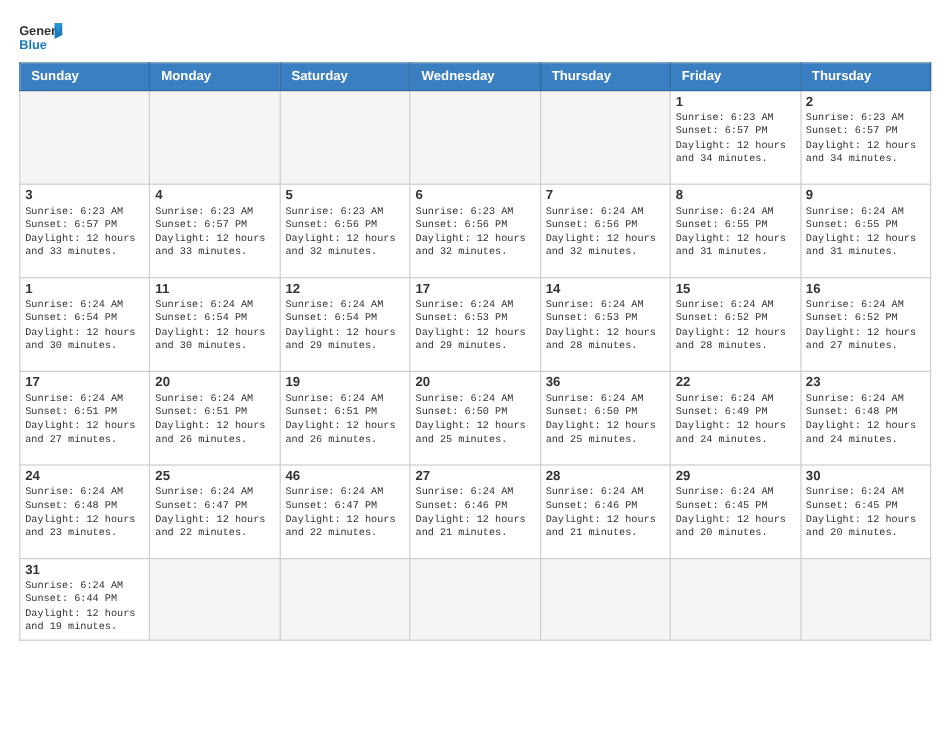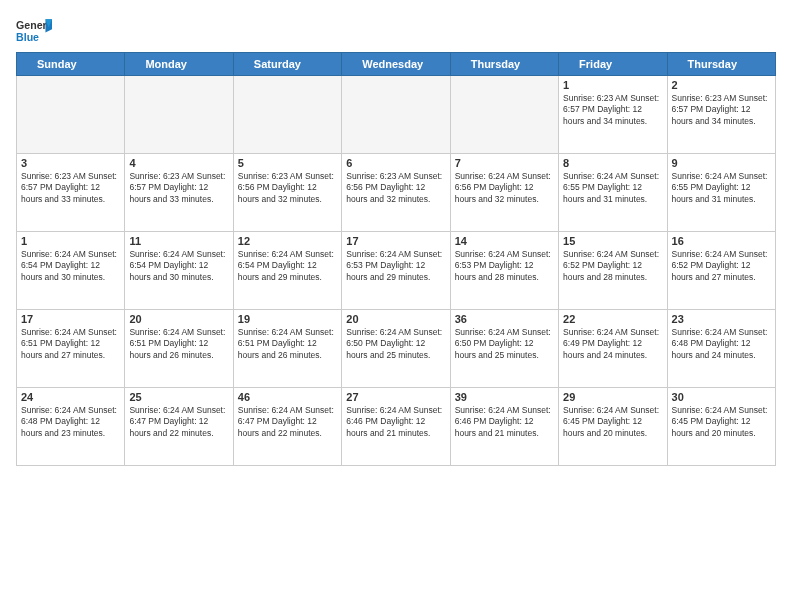--- a/index.html
+++ b/index.html
@@ -48,21 +48,21 @@
     table {
       width: 100%;
       border-collapse: collapse;
       table-layout: fixed;
     }
     thead th {
       background: #3a7fc1;
       color: #fff;
       font-size: 11px;
       font-weight: bold;
-      padding: 5px 20px;
+      padding: 5px 9px;
       text-align: left;
       border: 1px solid #2d6aa0;
       margin-left: 39px;
     }
     tbody td {
       border: 1px solid #ccc;
       vertical-align: top;
       padding: 3px 4px;
       font-size: 9px;
       color: #333;
@@ -78,20 +78,21 @@
     .day-number {
       font-size: 11px;
       font-weight: bold;
       display: block;
       margin-bottom: 2px;
     }
     .day-info {
       font-size: 8.5px;
       line-height: 1.35;
       color: #333;
+      font-family: Liberation Mono, monospace;
     }
   </style>
 </head>
 <body>
 
 <div class="page">
   <div class="header">
     <div class="logo">
       <svg class="logo-icon" viewBox="0 0 44 34" xmlns="http://www.w3.org/2000/svg">
         <text x="0" y="16" font-size="13" font-weight="bold" fill="#333" font-family="Arial">General</text>
@@ -316,36 +317,51 @@
 and 22 minutes.</div>
           </td>
           <td>
             <span class="day-number">27</span>
             <div class="day-info">Sunrise: 6:24 AM
 Sunset: 6:46 PM
 Daylight: 12 hours
 and 21 minutes.</div>
           </td>
           <td>
-            <span class="day-number">39</span>
+            <span class="day-number">28</span>
             <div class="day-info">Sunrise: 6:24 AM
 Sunset: 6:46 PM
 Daylight: 12 hours
 and 21 minutes.</div>
           </td>
           <td>
             <span class="day-number">29</span>
             <div class="day-info">Sunrise: 6:24 AM
 Sunset: 6:45 PM
 Daylight: 12 hours
 and 20 minutes.</div>
           </td>
           <td>
             <span class="day-number">30</span>
             <div class="day-info">Sunrise: 6:24 AM
 Sunset: 6:45 PM
 Daylight: 12 hours
 and 20 minutes.</div>
           </td>
+        </tr>
+        <tr>
+          <td class="last-row">
+            <span class="day-number">31</span>
+            <div class="day-info">Sunrise: 6:24 AM
+Sunset: 6:44 PM
+Daylight: 12 hours
+and 19 minutes.</div>
+          </td>
+          <td class="empty last-row"></td>
+          <td class="empty last-row"></td>
+          <td class="empty last-row"></td>
+          <td class="empty last-row"></td>
+          <td class="empty last-row"></td>
+          <td class="empty last-row"></td>
         </tr>
       </tbody>
   </table>
 </div>
 
 </body></html>

